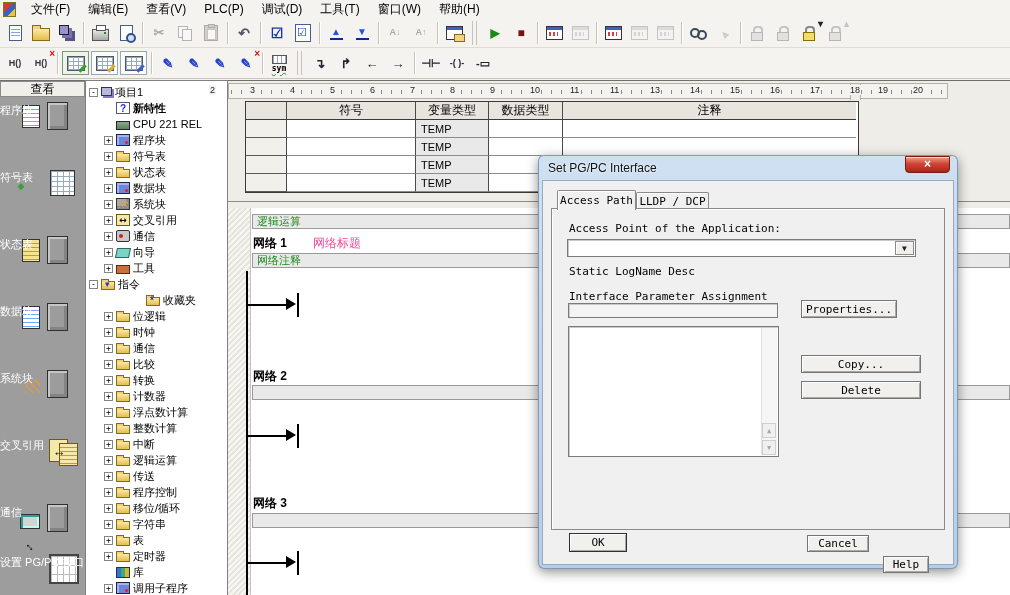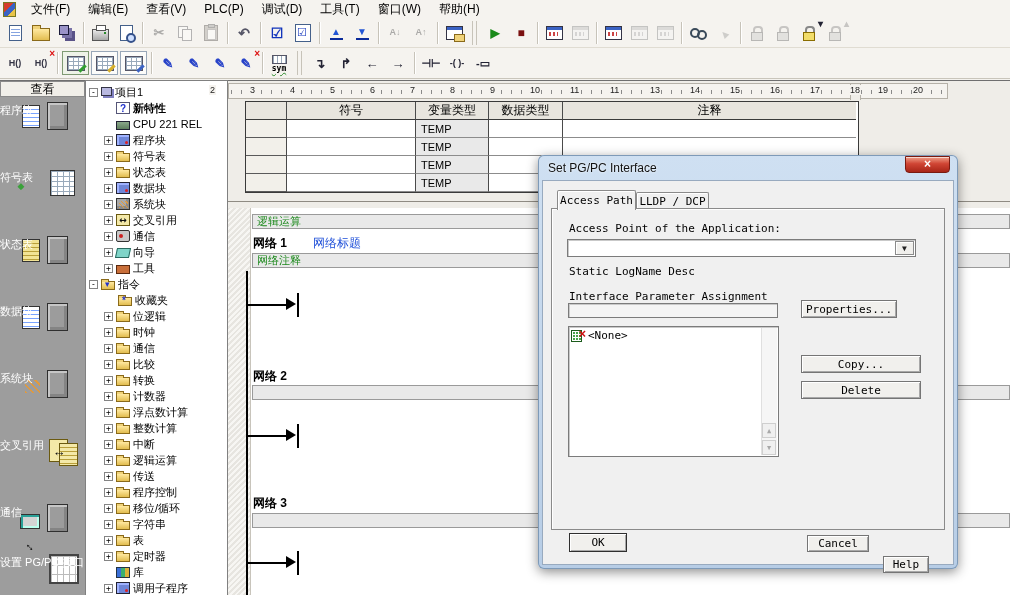--- a/index.html
+++ b/index.html
@@ -127,21 +127,21 @@
   .vt-cell{border-right:1px solid #4a4a4a;border-bottom:1px solid #8c8c8c;display:flex;align-items:center;padding:0 5px;box-sizing:border-box;overflow:hidden}
   .vt-cell:last-child{border-right:none}
   .vt-head .vt-cell{background:#e8e5de;justify-content:center;font-size:12px;border-bottom:1px solid #3a3a3a}
   .vt-rowhdr{background:#f2f0ea;border-bottom:1px solid #5a5a5a}
   .vt-temp{background:#e9e9e9}
   .split-line{position:absolute;left:0;top:120px;width:100%;height:1px;background:#8f8b83}
   .prog{position:absolute;left:0;top:127px;width:782px;height:388px;background:#fff}
   .hatch{position:absolute;left:0;top:0;bottom:0;width:22px;background:repeating-linear-gradient(135deg,#e7e5e0 0 2px,#f7f6f3 2px 4px);border-right:1px solid #c8c4bb}
   .cbar{position:absolute;left:24px;right:0;height:15px;background:#e9e9e9;border:1px solid #9a9a9a;box-sizing:border-box;font-size:11px;line-height:13px;padding-left:4px;color:#1e8a1e}
   .netlbl{position:absolute;left:25px;font-size:12px;font-weight:bold}
-  .nettitle{color:#1d4ed8;font-weight:normal;margin-left:26px}
+  .nettitle{color:#ec4899;font-weight:normal;margin-left:26px}
   .rail{position:absolute;left:18px;top:63px;bottom:0;width:2px;background:#000}
   .wire{position:absolute}
   .wire .h{position:absolute;left:0;top:11px;width:40px;height:2px;background:#000}
   .wire .head{position:absolute;left:40px;top:5px;width:0;height:0;border-left:10px solid #000;border-top:6px solid transparent;border-bottom:6px solid transparent}
   .wire .tick{position:absolute;left:51px;top:0;width:2px;height:24px;background:#000}
   
   .dialog{position:absolute;left:538px;top:155px;width:420px;height:414px;z-index:10;border-radius:6px;
           background:linear-gradient(#cfe0f2,#b7cde6);box-shadow:0 3px 12px rgba(0,0,0,.45),inset 0 0 0 1px #7e9ab8;
           font-family:"DejaVu Sans Mono",monospace;font-size:11px}
   .dlg-title{position:absolute;left:10px;top:4px;height:18px;line-height:18px;font-family:"Liberation Sans",sans-serif;font-size:12px;color:#111;text-shadow:0 0 3px #fff}
@@ -433,21 +433,21 @@
       <div class="tree-row" style="padding-left: 18px;">
         <span class="xb">+</span>
         <span class="ti ti-tools"></span>
         <span>工具</span>
       </div>
       <div class="tree-row" style="padding-left: 3px;">
         <span class="xb">-</span>
         <span class="ti ti-instr"></span>
         <span>指令</span>
       </div>
-      <div class="tree-row" style="padding-left: 20px;">
+      <div class="tree-row" style="padding-left: 20px; margin-left: 28px;">
         <span class="xb hid">+</span>
         <span class="ti ti-fav"></span>
         <span>收藏夹</span>
       </div>
       <div class="tree-row" style="padding-left: 18px;">
         <span class="xb">+</span>
         <span class="ti ti-folder"></span>
         <span>位逻辑</span>
       </div>
       <div class="tree-row" style="padding-left: 18px;">
@@ -643,24 +643,20 @@
           <span class="val"></span>
           <span class="combo-btn">▼</span>
         </div>
         <div class="lbl" style="left:17px;top:56px">Static LogName Desc</div>
         <div class="lbl" style="left:17px;top:81px">Interface Parameter Assignment</div>
         <div class="field"><span></span></div>
         <div class="wbtn" style="left:249px;top:91px;width:96px;height:18px">
             <span>Properties...</span>
           </div>
         <div class="listbox">
-          <div class="lb-item">
-            <span class="none-ico"></span>
-            <span>&lt;None&gt;</span>
-          </div>
           <div class="lb-scroll">
             <span class="sb-btn" style="bottom:17px">▲</span>
             <span class="sb-btn" style="bottom:0">▼</span>
           </div>
         </div>
         <div class="wbtn" style="left:249px;top:146px;width:120px;height:18px">
             <span>Copy...</span>
           </div>
         <div class="wbtn" style="left:249px;top:172px;width:120px;height:18px">
             <span>Delete</span>

